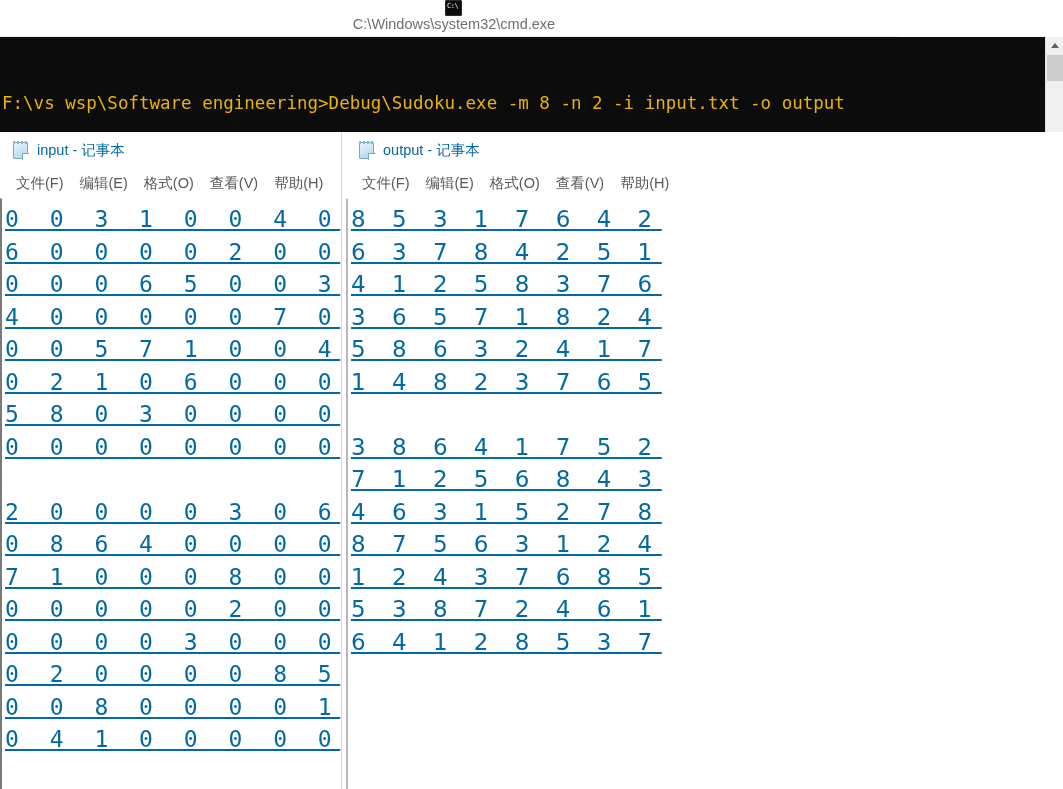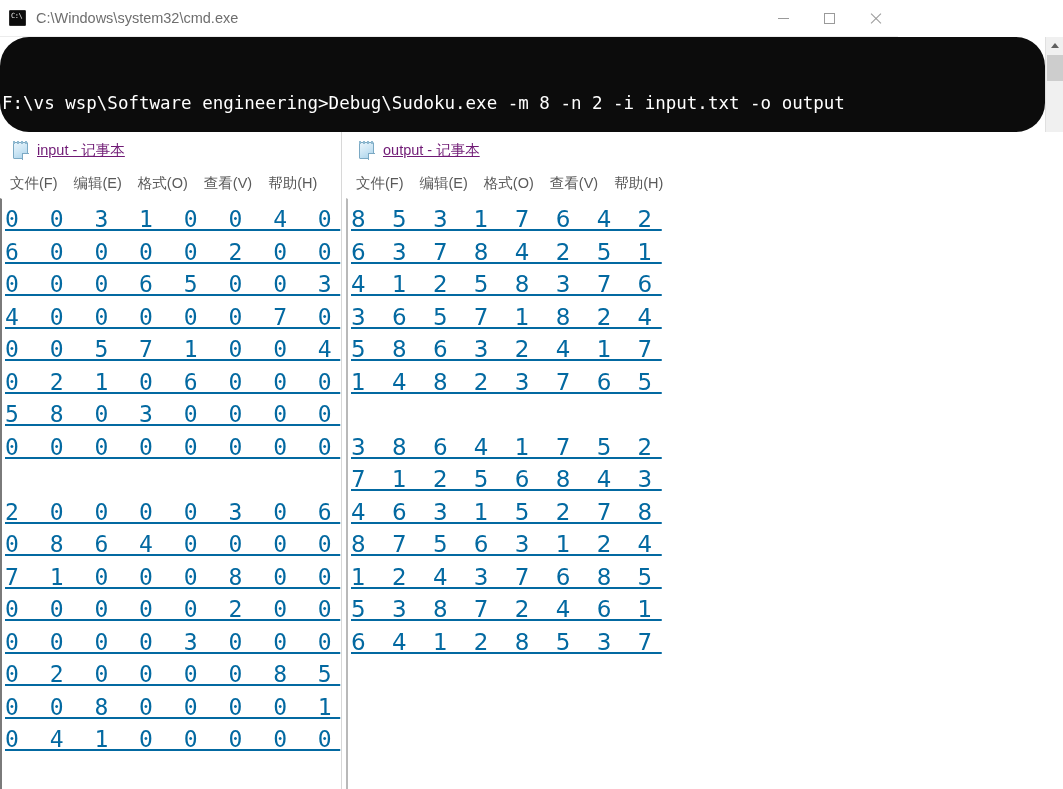--- a/index.html
+++ b/index.html
@@ -29,20 +29,21 @@
   #cmd-titlebar {
     position: absolute;
     left: 0; top: 0;
     width: 898px;
     height: 37px;
     background: #ffffff;
     border-bottom: 1px solid #ececec;
     display: flex;
     align-items: center;
     box-sizing: border-box;
+    flex-direction: column;
   }
   #cmd-icon {
     width: 17px;
     height: 16px;
     margin-left: 9px;
     background: #0c0c0c;
     border: 1px solid #2b2b2b;
     border-radius: 1px;
     position: relative;
     flex: 0 0 auto;
@@ -109,29 +110,28 @@
   .gl-close::before { transform: rotate(45deg); }
   .gl-close::after  { transform: rotate(-45deg); }
 
   #cmd-console {
     position: absolute;
     left: 0;
     top: 37px;
     width: 1045px;
     height: 95px;
     background: #0c0c0c;
-    color: #ffffff;
+    color: #eab308;
     font-family: "DejaVu Sans Mono", monospace;
     font-size: 17.5px;
     line-height: 26px;
     padding: 1px 8px 0 2px;
     box-sizing: border-box;
     white-space: pre;
     overflow: hidden;
-    border-radius: 29px;
   }
   #cmd-scrollbar {
     position: absolute;
     left: 1045px;
     top: 37px;
     width: 18px;
     height: 95px;
     background: #f0f0f0;
     border-left: 1px solid #e0e0e0;
     box-sizing: border-box;
@@ -213,39 +213,38 @@
   }
   .np-icon .pad-rings {
     position: absolute;
     left: 2px; top: 0px;
     width: 15px; height: 3px;
     background: repeating-linear-gradient(to right, #8fb9d0 0 2px, transparent 2px 4px);
   }
   .np-title-text {
     margin-left: 8px;
     font-size: 14.5px;
-    color: #701a75;
+    color: #0369a1;
     white-space: nowrap;
-    text-decoration: underline;
   }
   .np-min-btn {
     position: absolute;
     right: 28px;
     top: 0;
     width: 46px;
     height: 36px;
     display: flex;
     align-items: center;
     justify-content: center;
   }
   .np-menubar {
     height: 30px;
     display: flex;
     align-items: center;
-    padding-left: 2px;
+    padding-left: 8px;
     background: #ffffff;
     font-size: 14.5px;
     color: #5a5a5a;
   }
   .np-menu-item {
     padding: 3px 8px;
     white-space: nowrap;
   }
   .np-textarea {
     position: absolute;

